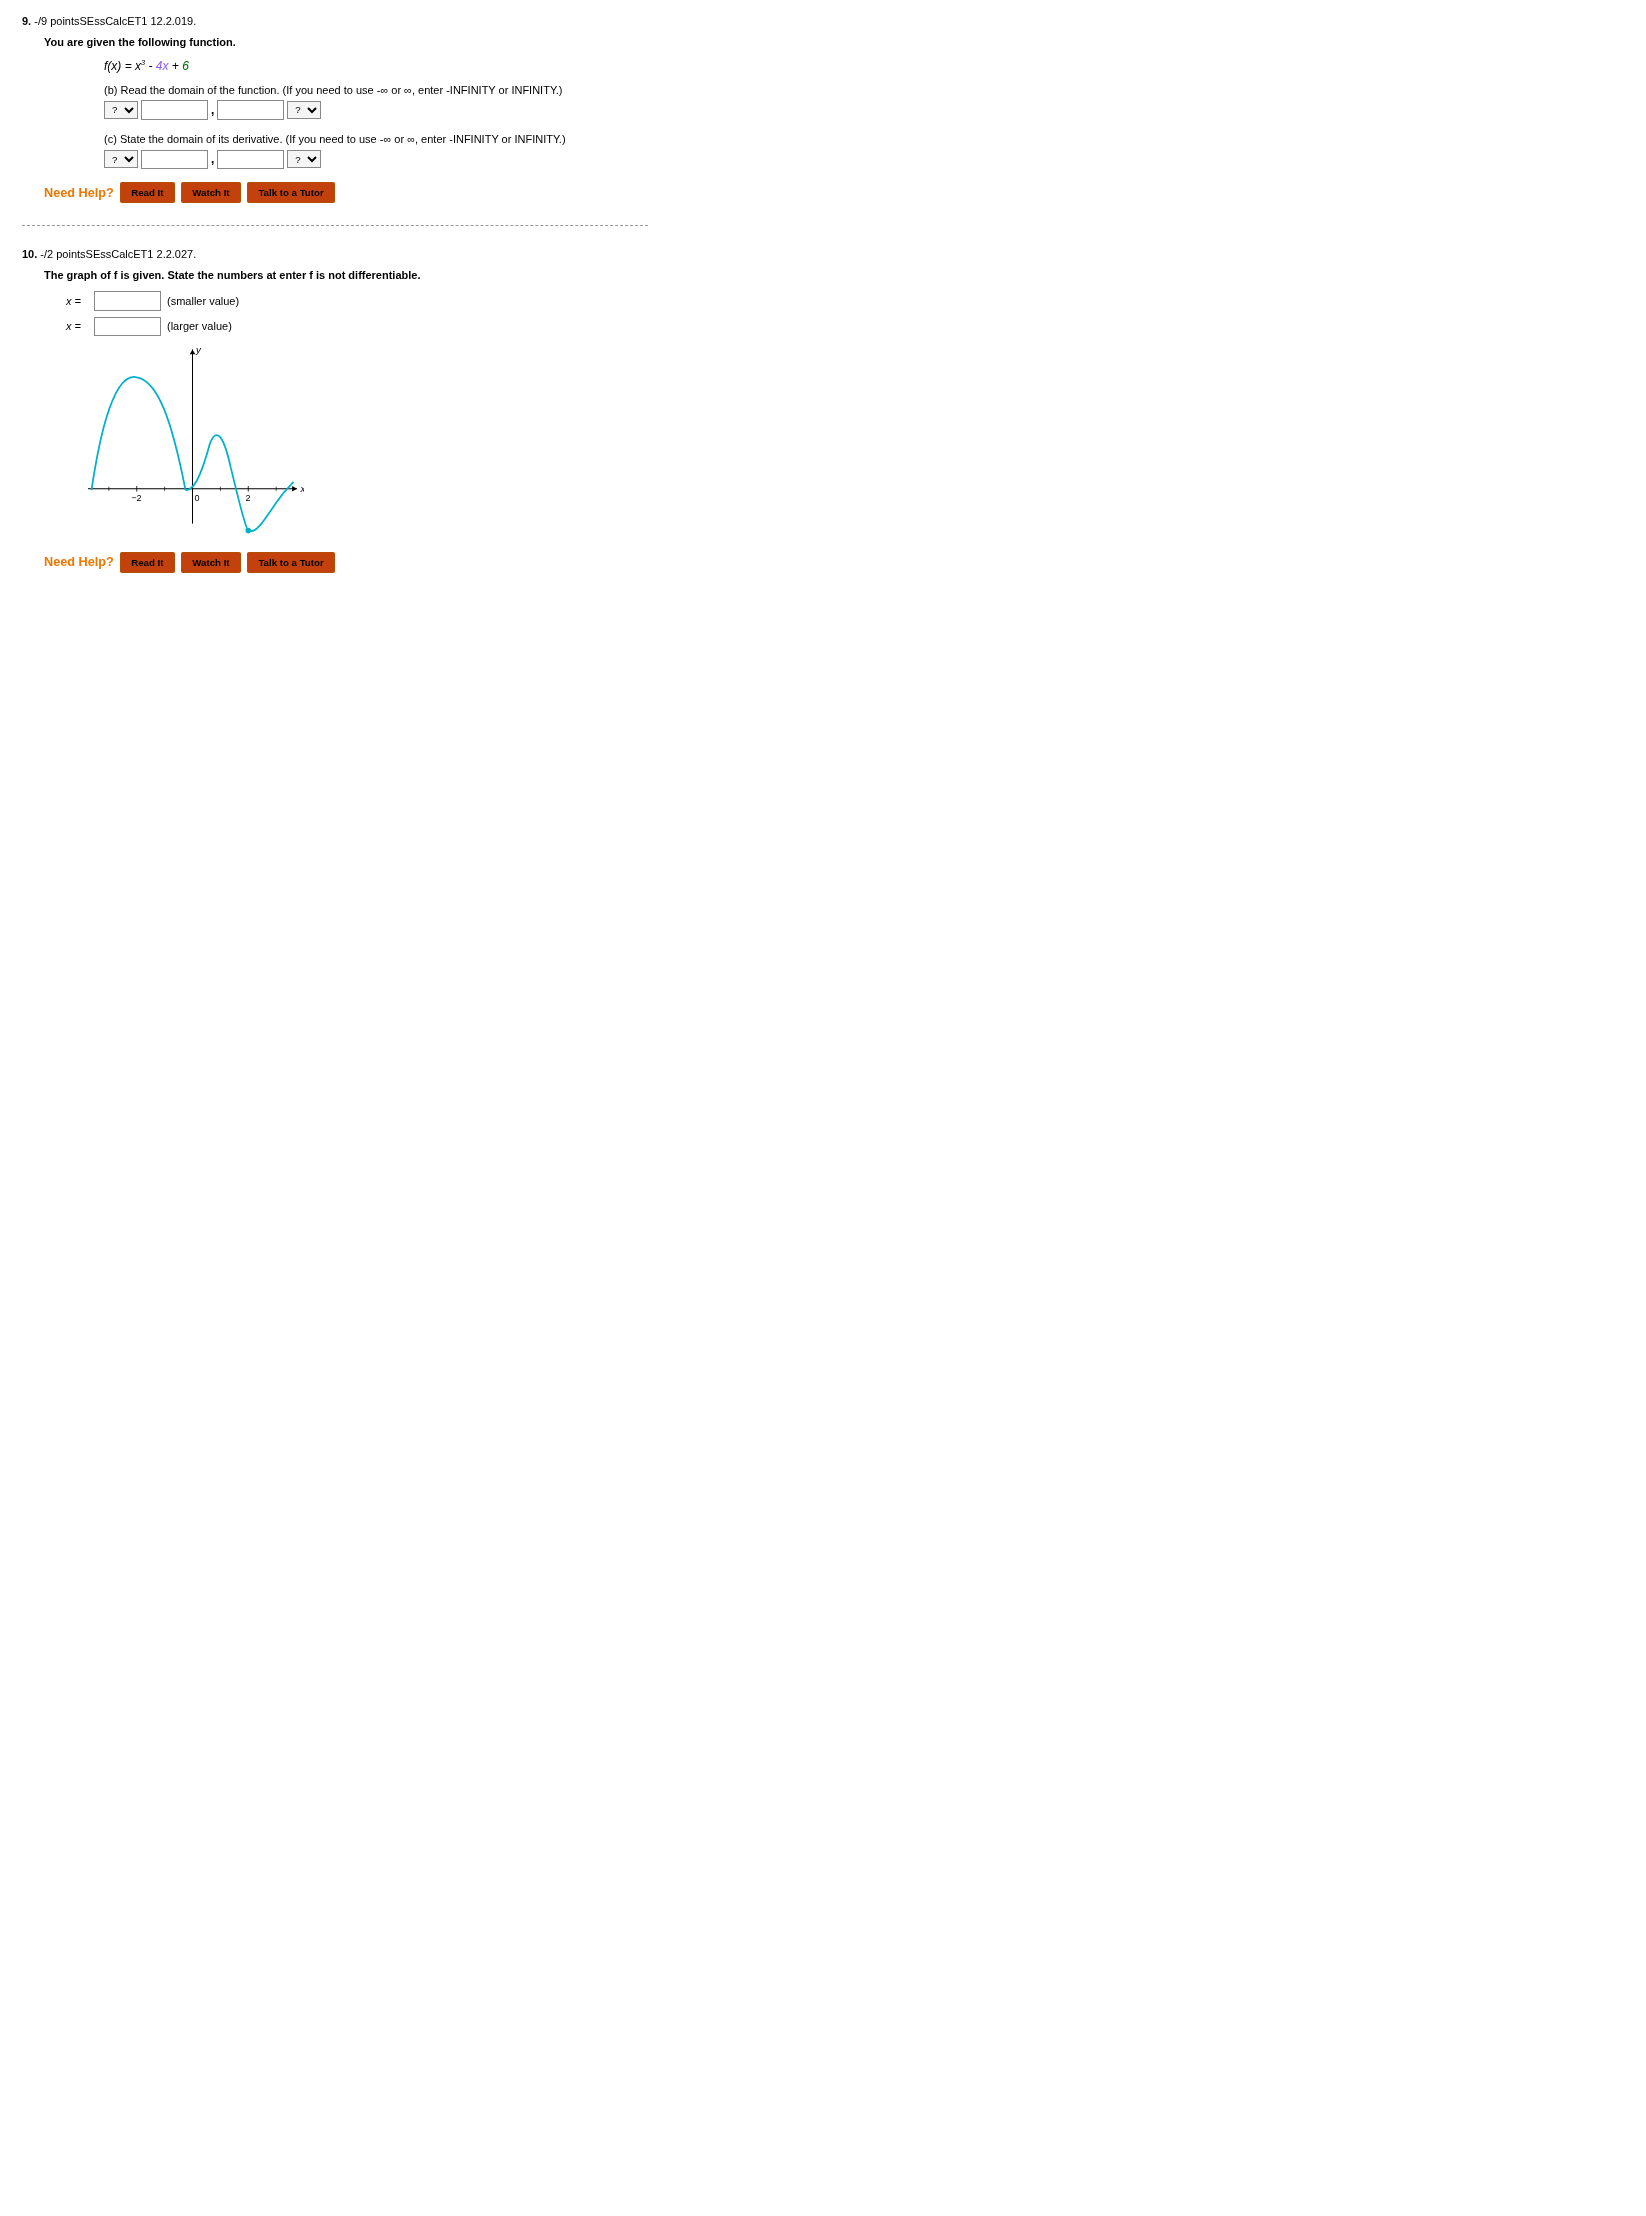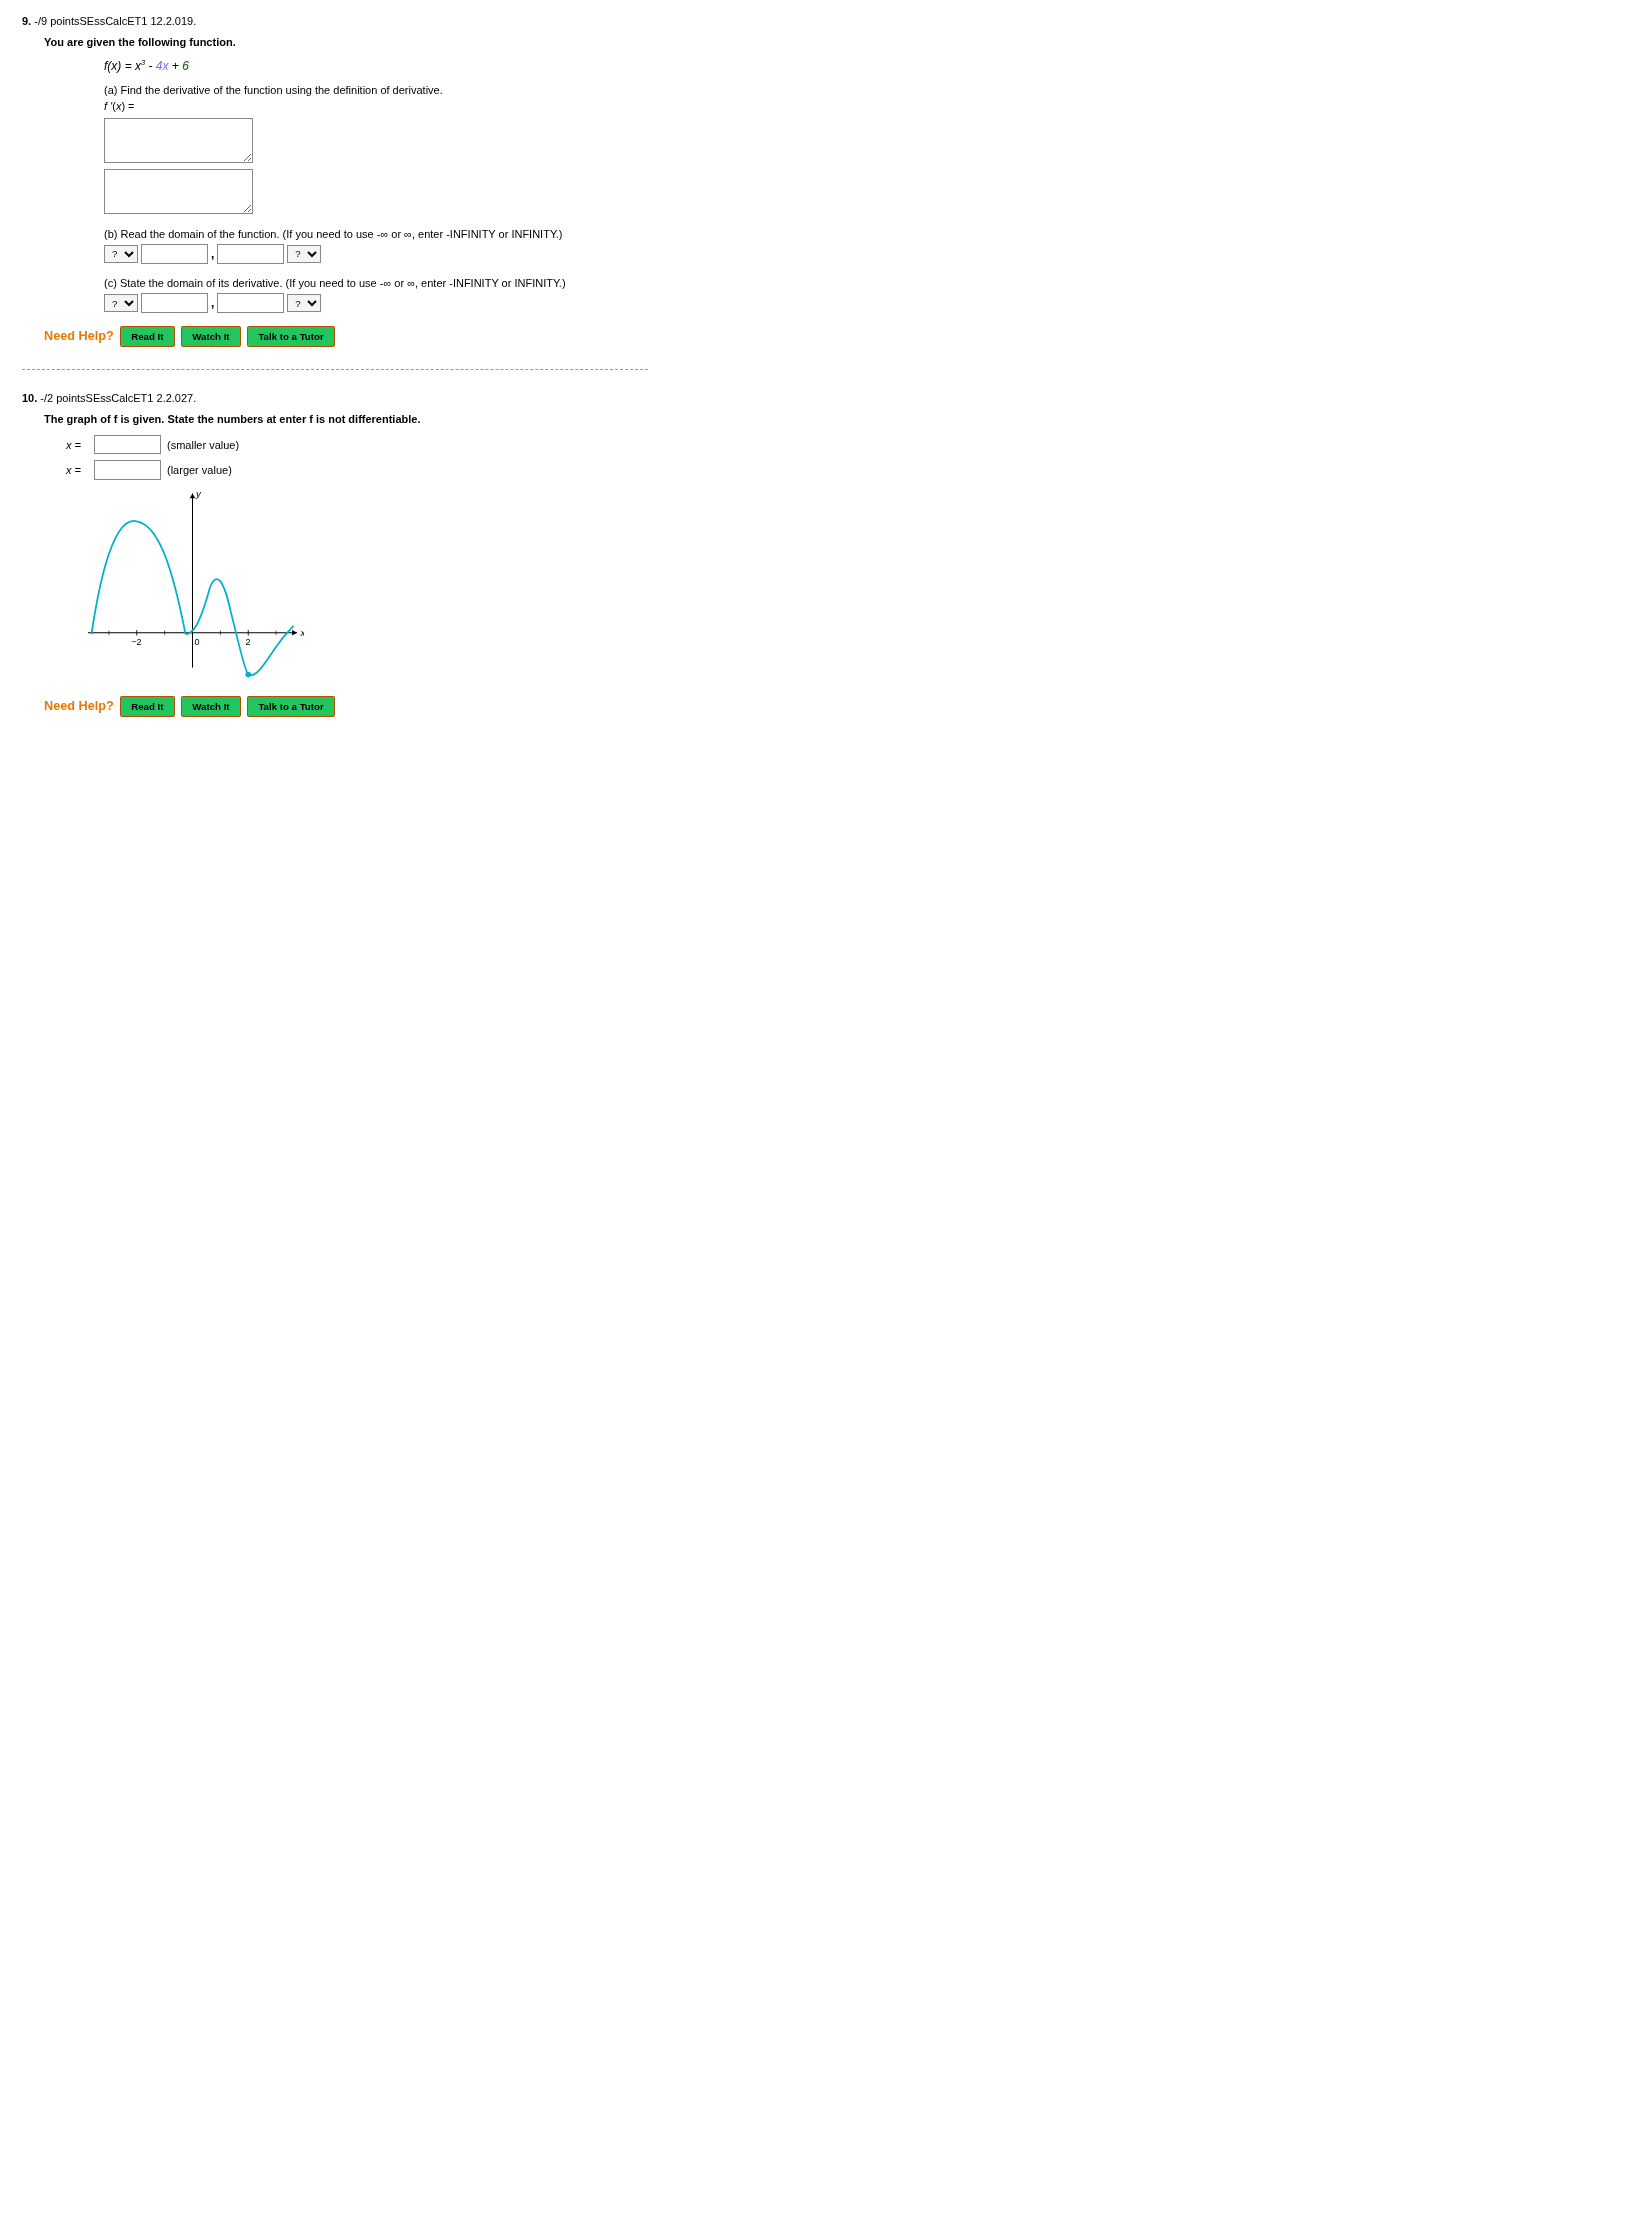--- a/index.html
+++ b/index.html
@@ -114,21 +114,21 @@
       color: #e87800;
       font-weight: bold;
       font-size: 12.7px;
     }
 
     .help-btn {
       padding: 3.7px 10.4px;
       font-size: 9.7px;
       font-weight: bold;
       color: #000;
-      background: #22c55e;
+      background: #c2410c;
       border: 0.7px solid #b05000;
       cursor: pointer;
       border-radius: 1.5px;
     }
 
     .divider {
       border: none;
       border-top: 0.7px dashed #999;
       margin: 22px 0;
     }
@@ -185,28 +185,20 @@
     <div class="intro-text">You are given the following function.</div>
 
     <div class="function-display">
       <em>f</em>(<em>x</em>) = <em>x</em><sup>3</sup>
       <span> - </span>
       <span class="coeff-red"><em>4x</em></span>
       <span> + </span>
       <span class="const-green">6</span>
     </div>
 
-    <div class="part">
-      <div class="part-label">(a) Find the derivative of the function using the definition of derivative.</div>
-      <div class="answer-area">
-        <span><em>f '</em>(<em>x</em>) =</span>
-      </div>
-      <textarea class="answer-box" aria-label="Answer box 1" style=""></textarea>
-      <textarea class="answer-box" aria-label="Answer box 2" style=""></textarea>
-    </div>
 
     <div class="part">
       <div class="part-label">(b) Read the domain of the function. (If you need to use -∞ or ∞, enter -INFINITY or INFINITY.)</div>
       <div class="domain-row">
         <select class="bracket-select">
           <option>?</option>
           <option>(</option>
           <option>[</option>
         </select>
         <input type="text" class="domain-input" value="" style="">

